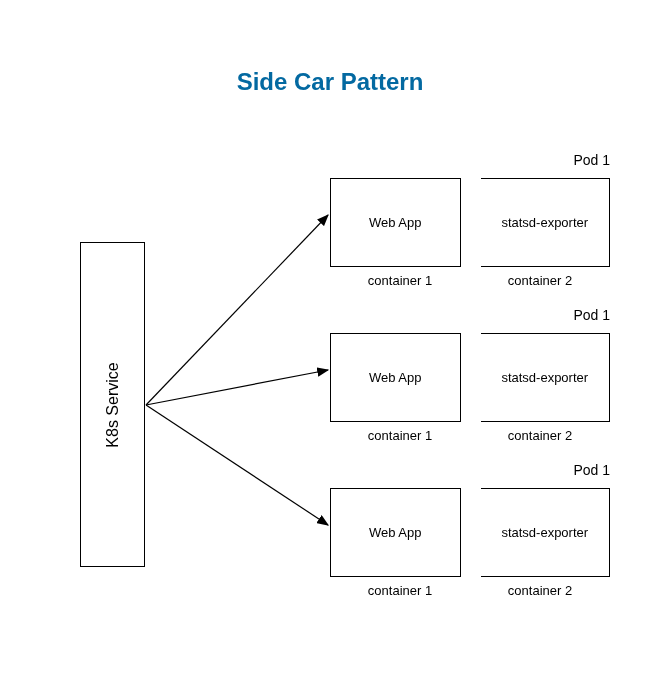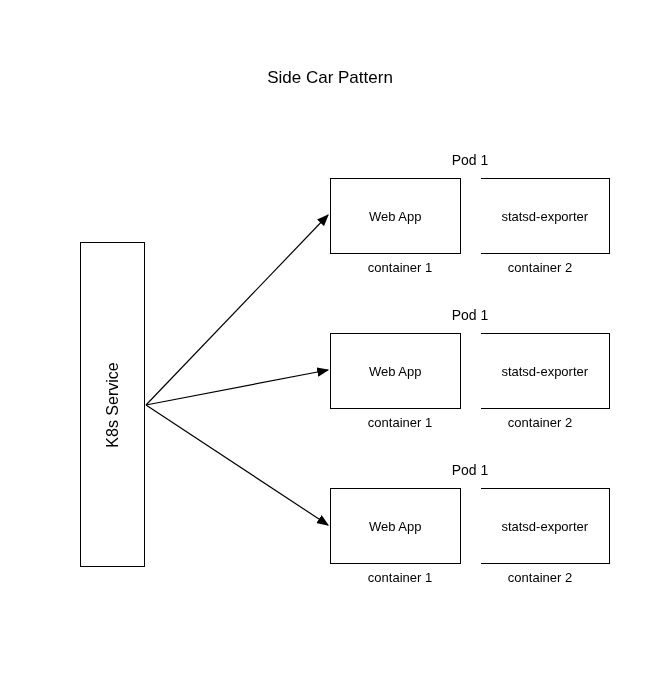--- a/index.html
+++ b/index.html
@@ -8,23 +8,23 @@
       height: 697px;
       background: #ffffff;
       font-family: Arial, Helvetica, sans-serif;
       position: relative;
     }
     .title {
       position: absolute;
       left: 50%;
       transform: translateX(-50%);
       top: 68px;
-      font-size: 17px;
-      font-weight: normal;
-      color: #000000;
+      font-size: 24px;
+      font-weight: bold;
+      color: #0369a1;
     }
     .service-box {
       position: absolute;
       left: 80px;
       top: 242px;
       width: 65px;
       height: 325px;
       border: 1.5px solid #000;
       background: #fff;
     }
@@ -39,28 +39,28 @@
     }
     .pod-group {
       position: absolute;
       left: 330px;
       width: 280px;
     }
     .pod-1 { top: 152px; }
     .pod-2 { top: 307px; }
     .pod-3 { top: 462px; }
     .pod-title {
-      text-align: center;
+      text-align: right;
       font-size: 14px;
       color: #000;
       margin-bottom: 10px;
     }
     .pod-row {
       display: flex;
-      height: 76px;
+      height: 89px;
     }
     .container-box {
       flex: 1;
       border: 1.5px solid #000;
       display: flex;
       align-items: center;
       justify-content: center;
       font-size: 13px;
       color: #000;
       background: #fff;

